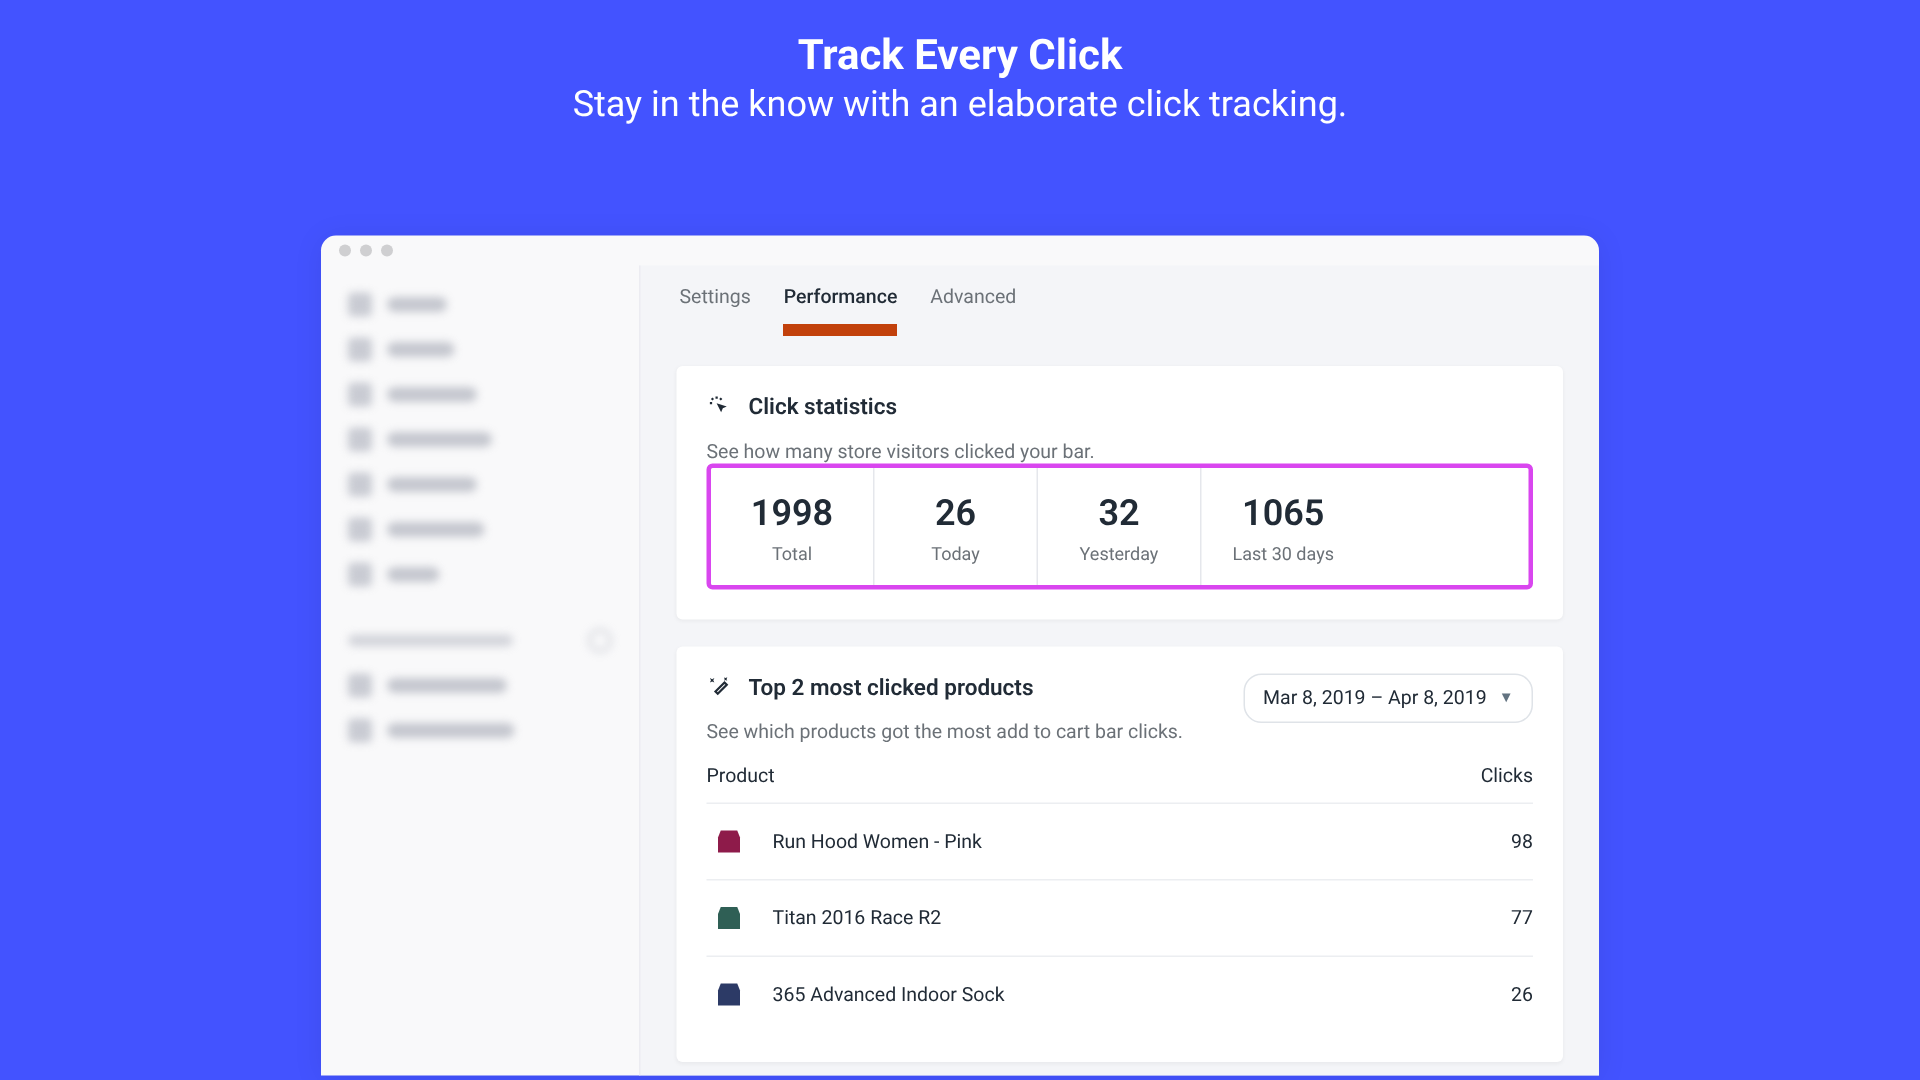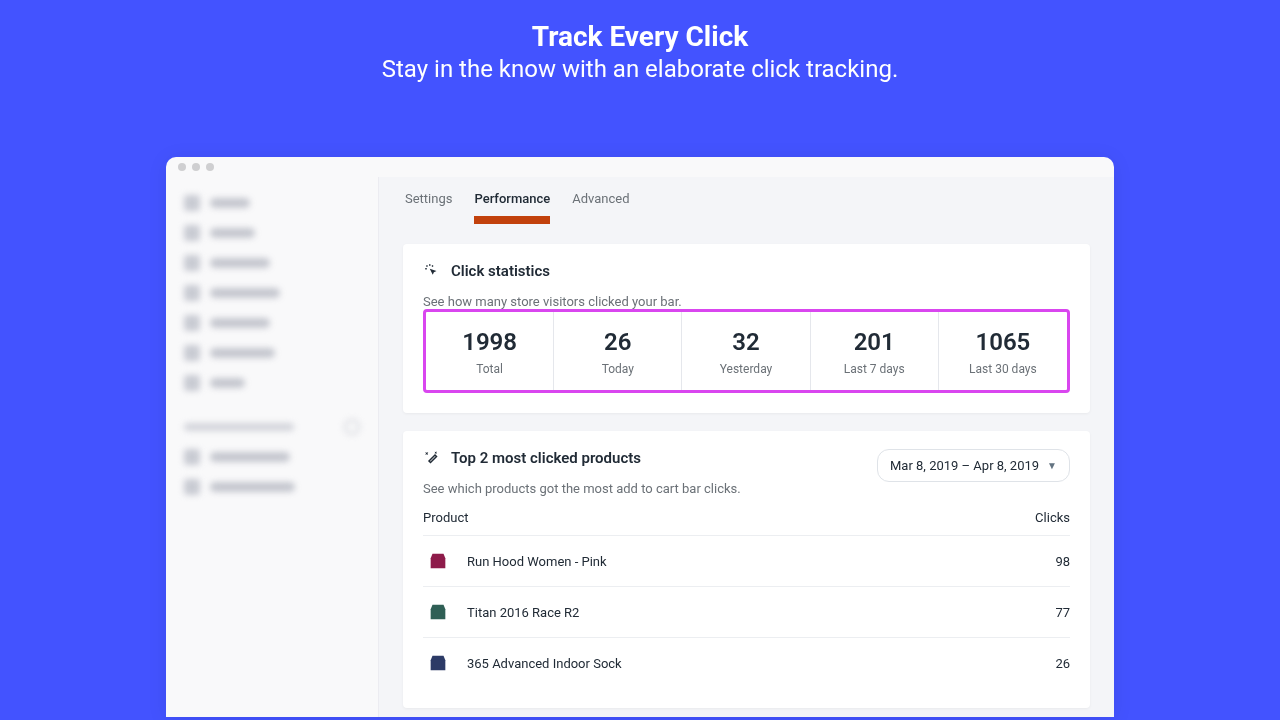--- a/index.html
+++ b/index.html
@@ -18,21 +18,21 @@
 .hero h1 {
   font-size: 28px;
   font-weight: 700;
 }
 .hero p {
   font-size: 24px;
   font-weight: 400;
   margin-top: 2px;
 }
 .browser {
-  width: 948px;
+  width: 852px;
   margin: 74px auto 0;
   background: #f9f9fa;
   border-radius: 10px 10px 0 0;
   box-shadow: 0 2px 20px rgba(0,0,0,.08);
   overflow: hidden;
 }
 .browser-bar {
   height: 20px;
   display: flex;
   align-items: center;
@@ -223,24 +223,20 @@
               </div>
               <div class="stat">
                 <div class="stat-val">26</div>
                 <div class="stat-lbl">Today</div>
               </div>
               <div class="stat">
                 <div class="stat-val">32</div>
                 <div class="stat-lbl">Yesterday</div>
               </div>
               <div class="stat">
-                <div class="stat-val">201</div>
-                <div class="stat-lbl">Last 7 days</div>
-              </div>
-              <div class="stat">
                 <div class="stat-val">1065</div>
                 <div class="stat-lbl">Last 30 days</div>
               </div>
             </div>
         </div>
 
         <div class="card">
           <div class="top-head">
             <div>
               <div class="card-head">

